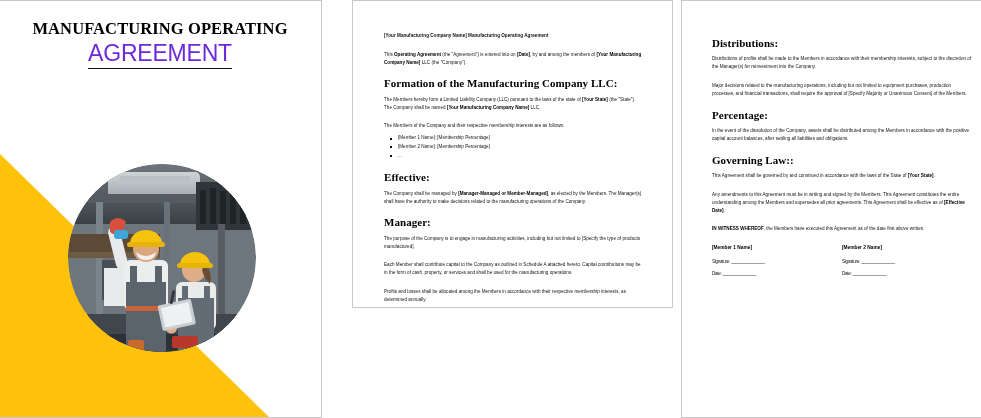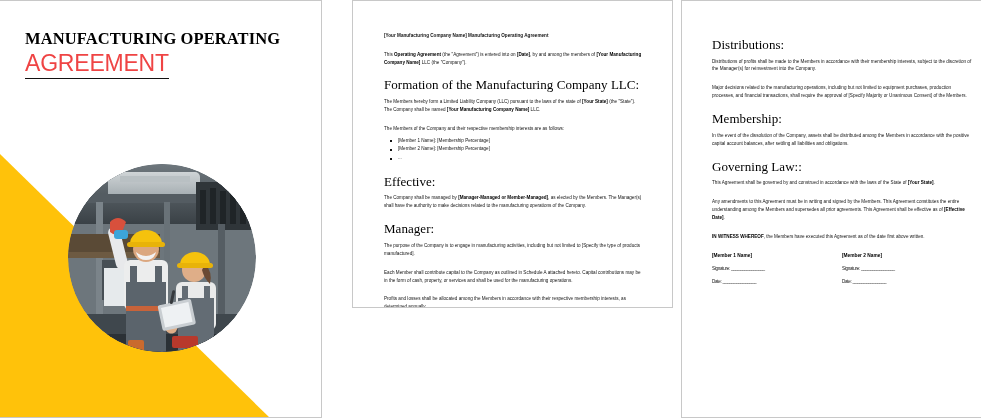--- a/index.html
+++ b/index.html
@@ -34,38 +34,39 @@
   .edge { flex: none; width: 2px; height: 418px; background: #ffffff; }
 
   #page-cover  { width: 322px; height: 418px; border-left: none; }
   #page-body-1 { width: 321px; height: 308px; margin-left: 22px; }
   #page-body-2 { width: 320px; height: 418px; border-right: none; }
 
   
   .cover-title-block {
     position: absolute;
     left: 25px;
-    top: 29px;
+    top: 19px;
     width: 270px;
+    text-align: center;
   }
   .cover-title-line1 {
     font-family: "Liberation Serif", serif;
     font-weight: bold;
     font-size: 16.5px;
     letter-spacing: 0.1px;
     color: #000000;
     line-height: 1.12;
     white-space: nowrap;
   }
   .cover-title-line2 {
     font-family: "Liberation Sans", sans-serif;
     font-weight: 400;
     font-size: 23px;
     letter-spacing: -0.2px;
-    color: #ef4444;
+    color: #6d28d9;
     line-height: 1.15;
     margin-top: 2px;
     display: inline-block;
     border-bottom: 1.6px solid #111111;
     padding-bottom: 1px;
   }
 
   .cover-yellow-shape {
     position: absolute;
     left: 0;
@@ -99,22 +100,22 @@
     font-size: 4.6px;
     font-weight: bold;
     color: #111111;
     line-height: 1.45;
     margin-bottom: 11px;
     letter-spacing: 0.02px;
   }
 
   h2.sec-head {
     font-family: "Liberation Serif", serif;
-    font-size: 13px;
-    font-weight: normal;
+    font-size: 11px;
+    font-weight: bold;
     color: #000000;
     line-height: 1.2;
     margin: 0 0 5px 0;
     letter-spacing: 0.05px;
   }
 
   p.para {
     font-size: 4.6px;
     color: #141414;
     line-height: 1.72;
@@ -316,21 +317,21 @@
   <div class="gap"></div>
 
   <div class="page" id="page-body-2">
     <div class="doc">
 
       <h2 class="sec-head">Distributions:</h2>
       <p class="para">Distributions of profits shall be made to the Members in accordance with their membership interests, subject to the discretion of the Manager(s) for reinvestment into the Company.</p>
 
       <p class="para">Major decisions related to the manufacturing operations, including but not limited to equipment purchases, production processes, and financial transactions, shall require the approval of [Specify Majority or Unanimous Consent] of the Members.</p>
 
-      <h2 class="sec-head">Membership:</h2>
+      <h2 class="sec-head">Percentage:</h2>
       <p class="para">In the event of the dissolution of the Company, assets shall be distributed among the Members in accordance with the positive capital account balances, after settling all liabilities and obligations.</p>
 
       <h2 class="sec-head">Governing Law::</h2>
       <p class="para"><span>This Agreement shall be governed by and construed in accordance with the laws of the State of </span><b>[Your State]</b><span>.</span></p>
 
       <p class="para"><span>Any amendments to this Agreement must be in writing and signed by the Members. This Agreement constitutes the entire understanding among the Members and supersedes all prior agreements. This Agreement shall be effective as of </span><b>[Effective Date]</b><span>.</span></p>
 
       <p class="para witness"><b>IN WITNESS WHEREOF</b><span>, the Members have executed this Agreement as of the date first above written.</span></p>
 
       <div class="sig-block">

